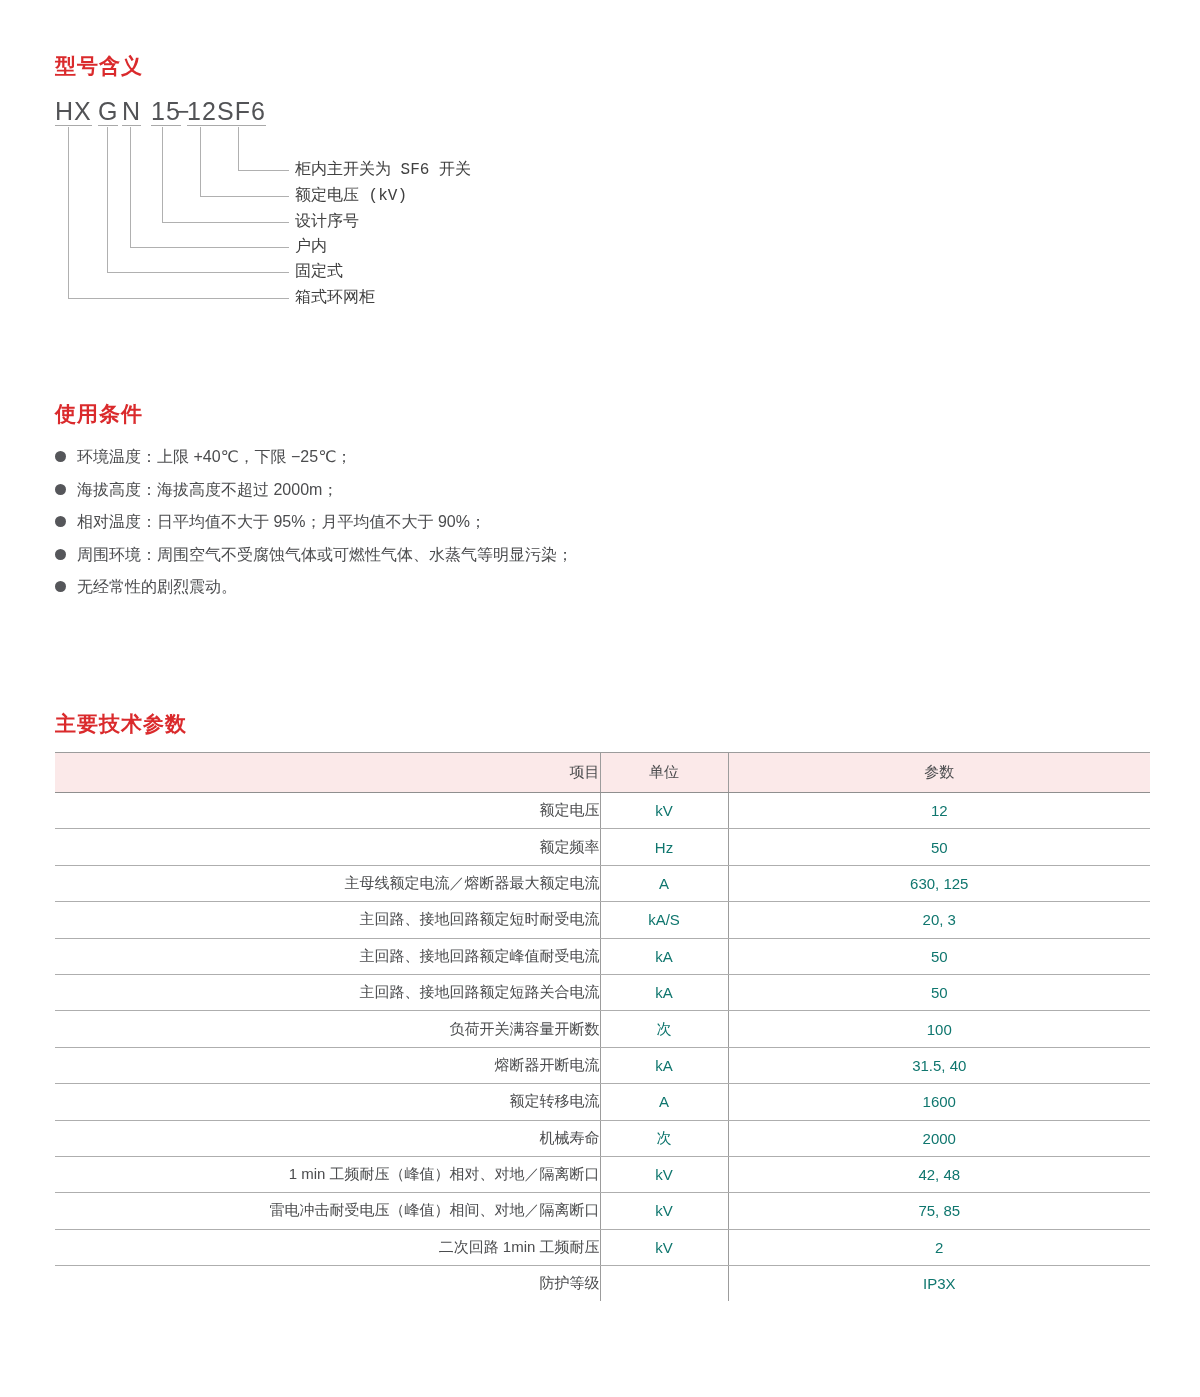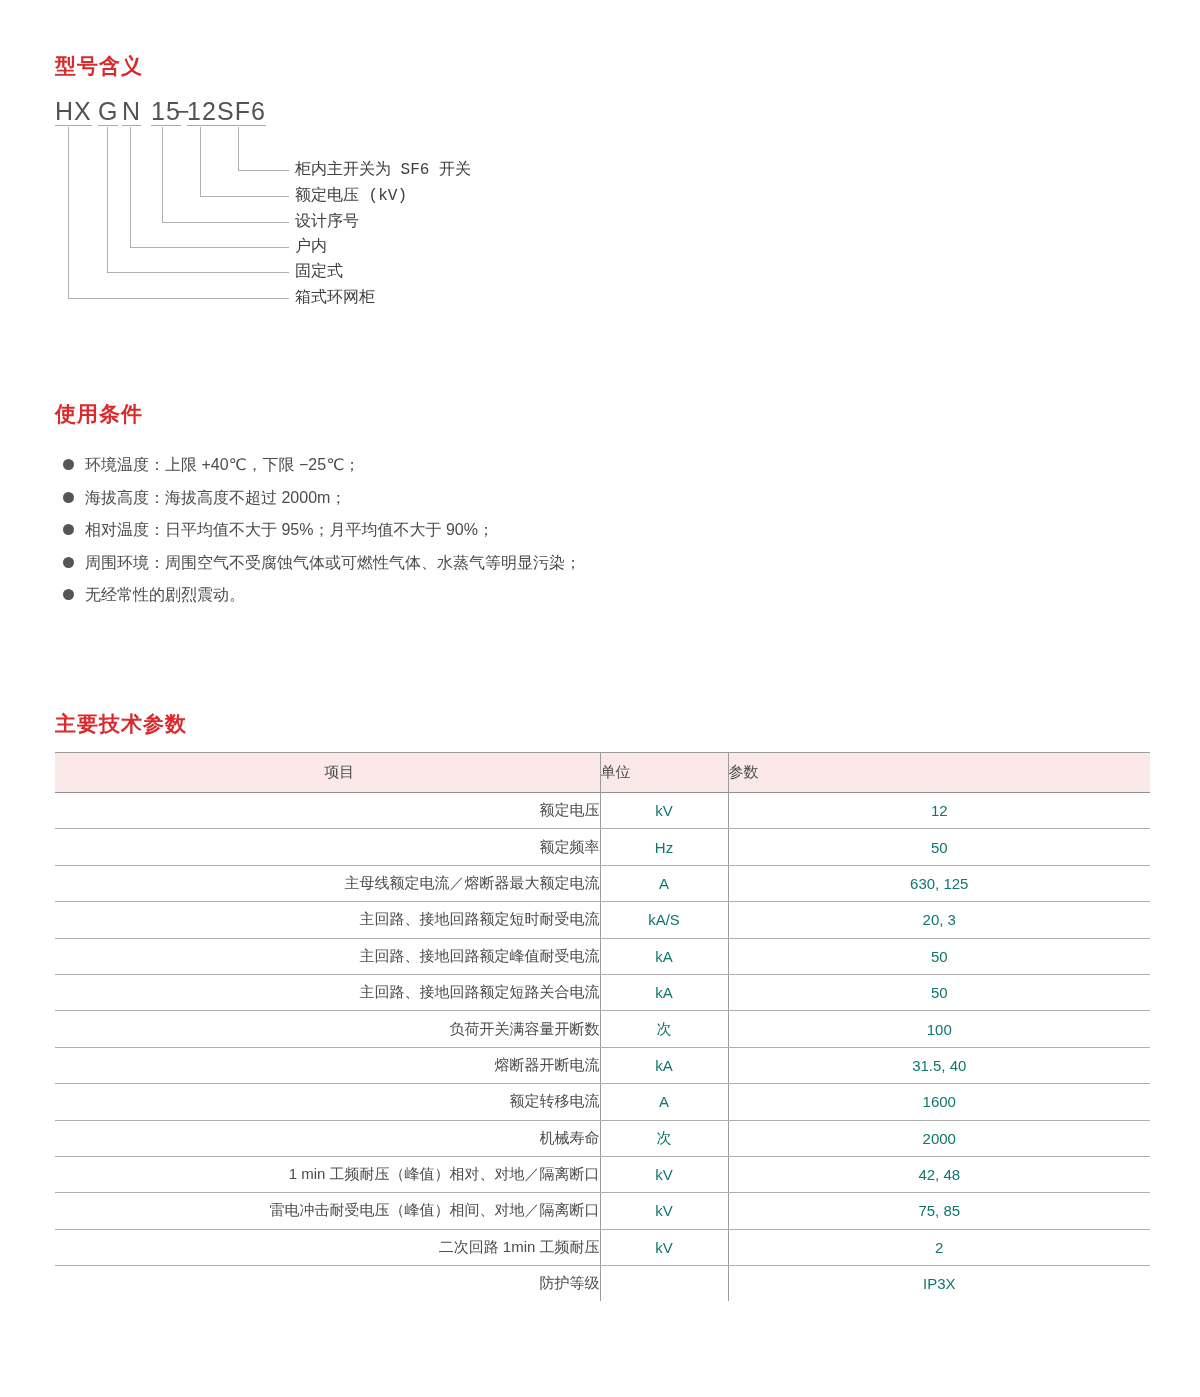--- a/index.html
+++ b/index.html
@@ -23,41 +23,41 @@
   }
   .code.u{border-bottom:1px solid #a9a9a9;padding-bottom:3px;}
   .connector{
     position:absolute;border-left:1px solid #b0b0b0;border-bottom:1px solid #b0b0b0;
   }
   .diag-label{
     position:absolute;left:295px;font-size:16px;line-height:22px;color:#404040;white-space:nowrap;font-family:Liberation Mono, monospace;
   }
 
   
-  .cond-list{position:absolute;left:55px;top:446px;margin:8px;padding:0;list-style:none;}
+  .cond-list{position:absolute;left:55px;top:446px;margin:0;padding:0;list-style:none;}
   .cond-list li{
     display:flex;align-items:flex-start;height:32.5px;
     font-size:16px;line-height:22px;color:#4b4c4e;white-space:nowrap;
   }
   .dot{flex:none;width:11px;height:11px;border-radius:50%;background:#55565a;margin:5px 11px 0 0;}
 
   
   .params-table{
     position:absolute;left:55px;top:752px;width:1095px;
     border-collapse:collapse;table-layout:fixed;
     border-top:1px solid #9c9c9c;
   }
   .params-table col.c1{width:545px;}
   .params-table col.c2{width:128px;}
   .params-table col.c3{width:422px;}
   .params-table th{
     height:39px;background:#fbe9e9;border-bottom:1px solid #8f8f8f;
-    font-weight:400;font-size:15px;color:#4b4c4e;text-align:left;padding:0;
-  }
-  .params-table th:first-child{text-align:center;padding-left:24px;}
+    font-weight:400;font-size:15px;color:#4b4c4e;text-align:center;padding:0;
+  }
+  .params-table th:first-child{text-align:right;padding-left:24px;}
   .params-table td{
     height:35.4px;border-bottom:1px solid #aeaeae;
     font-size:15px;color:#0f766e;text-align:center;padding:0;white-space:nowrap;
   }
   .params-table td:first-child{text-align:right;padding-left:14px;color:#4b4c4e;}
   .params-table .mid{border-left:1px solid #9c9c9c;border-right:1px solid #9c9c9c;}
   .params-table tbody tr:last-child td{border-bottom:none;}
 </style>
 </head>
 <body>

